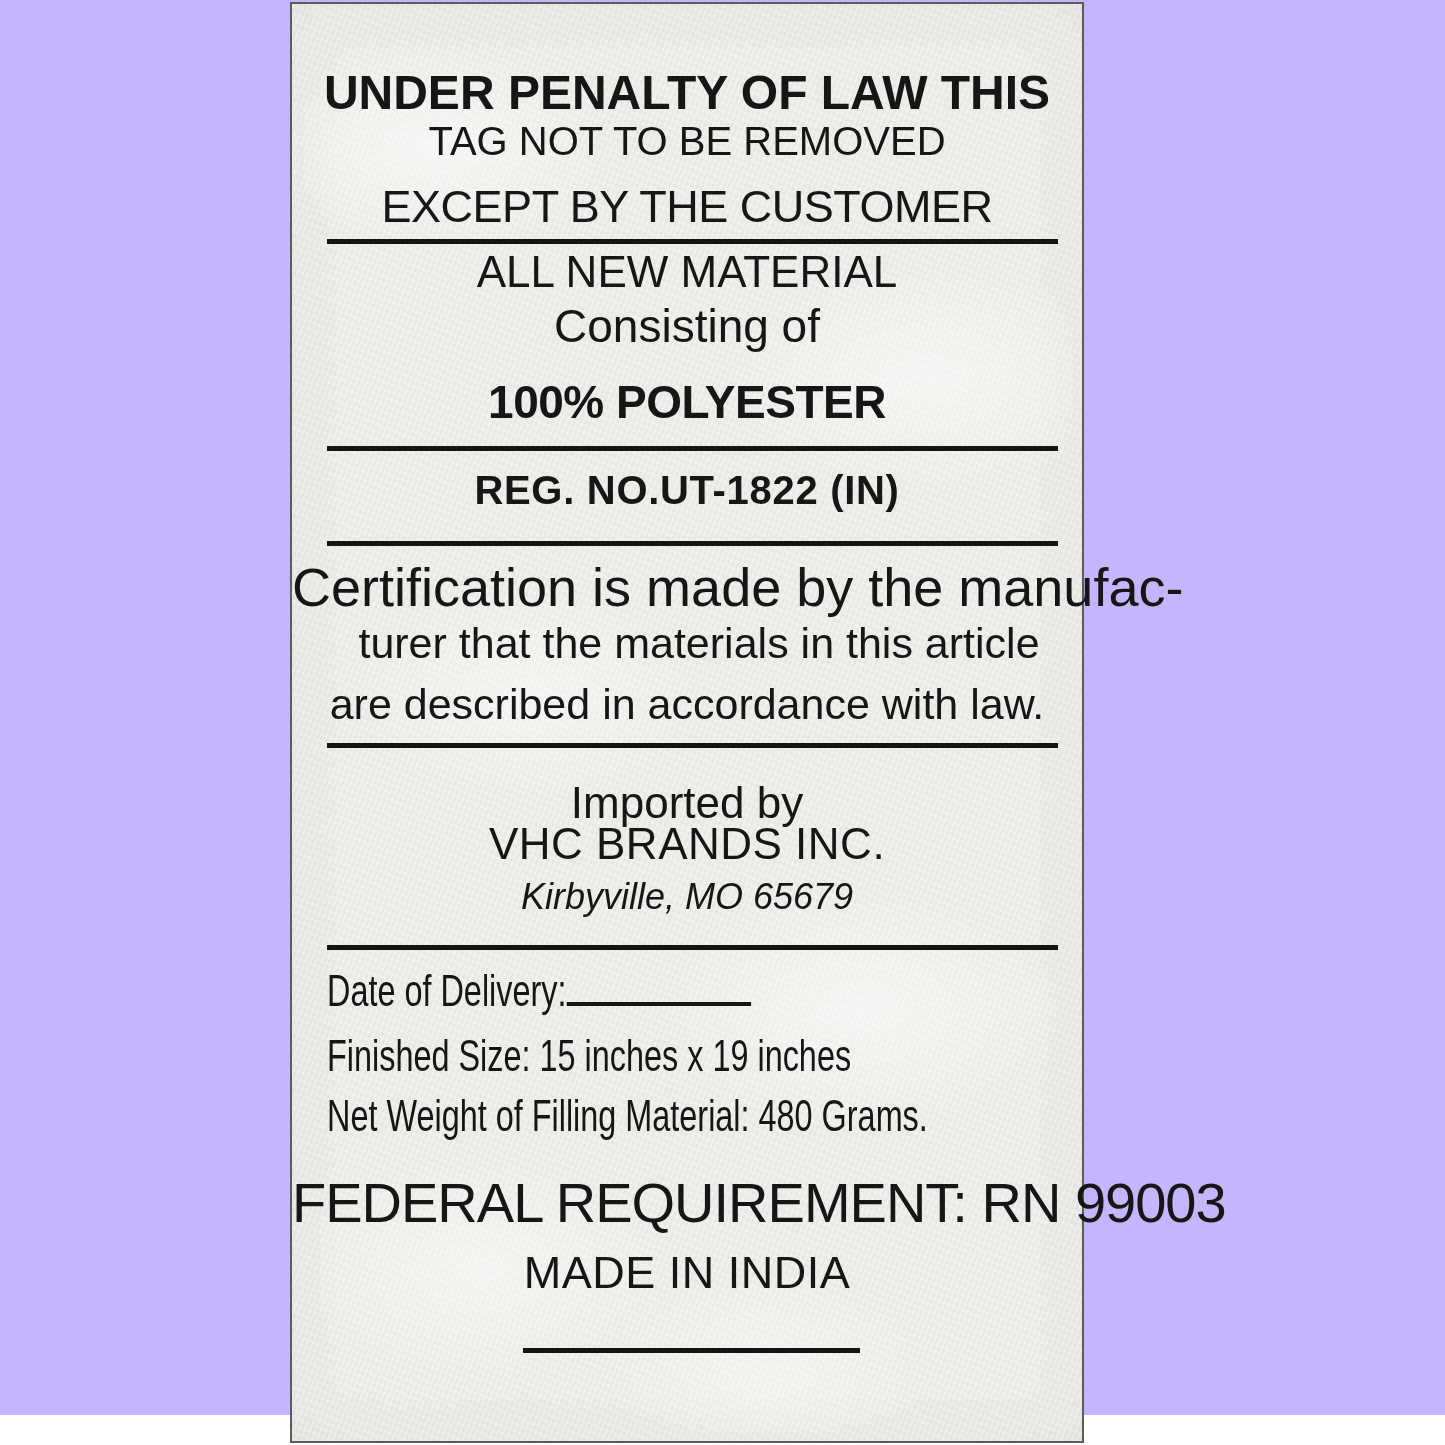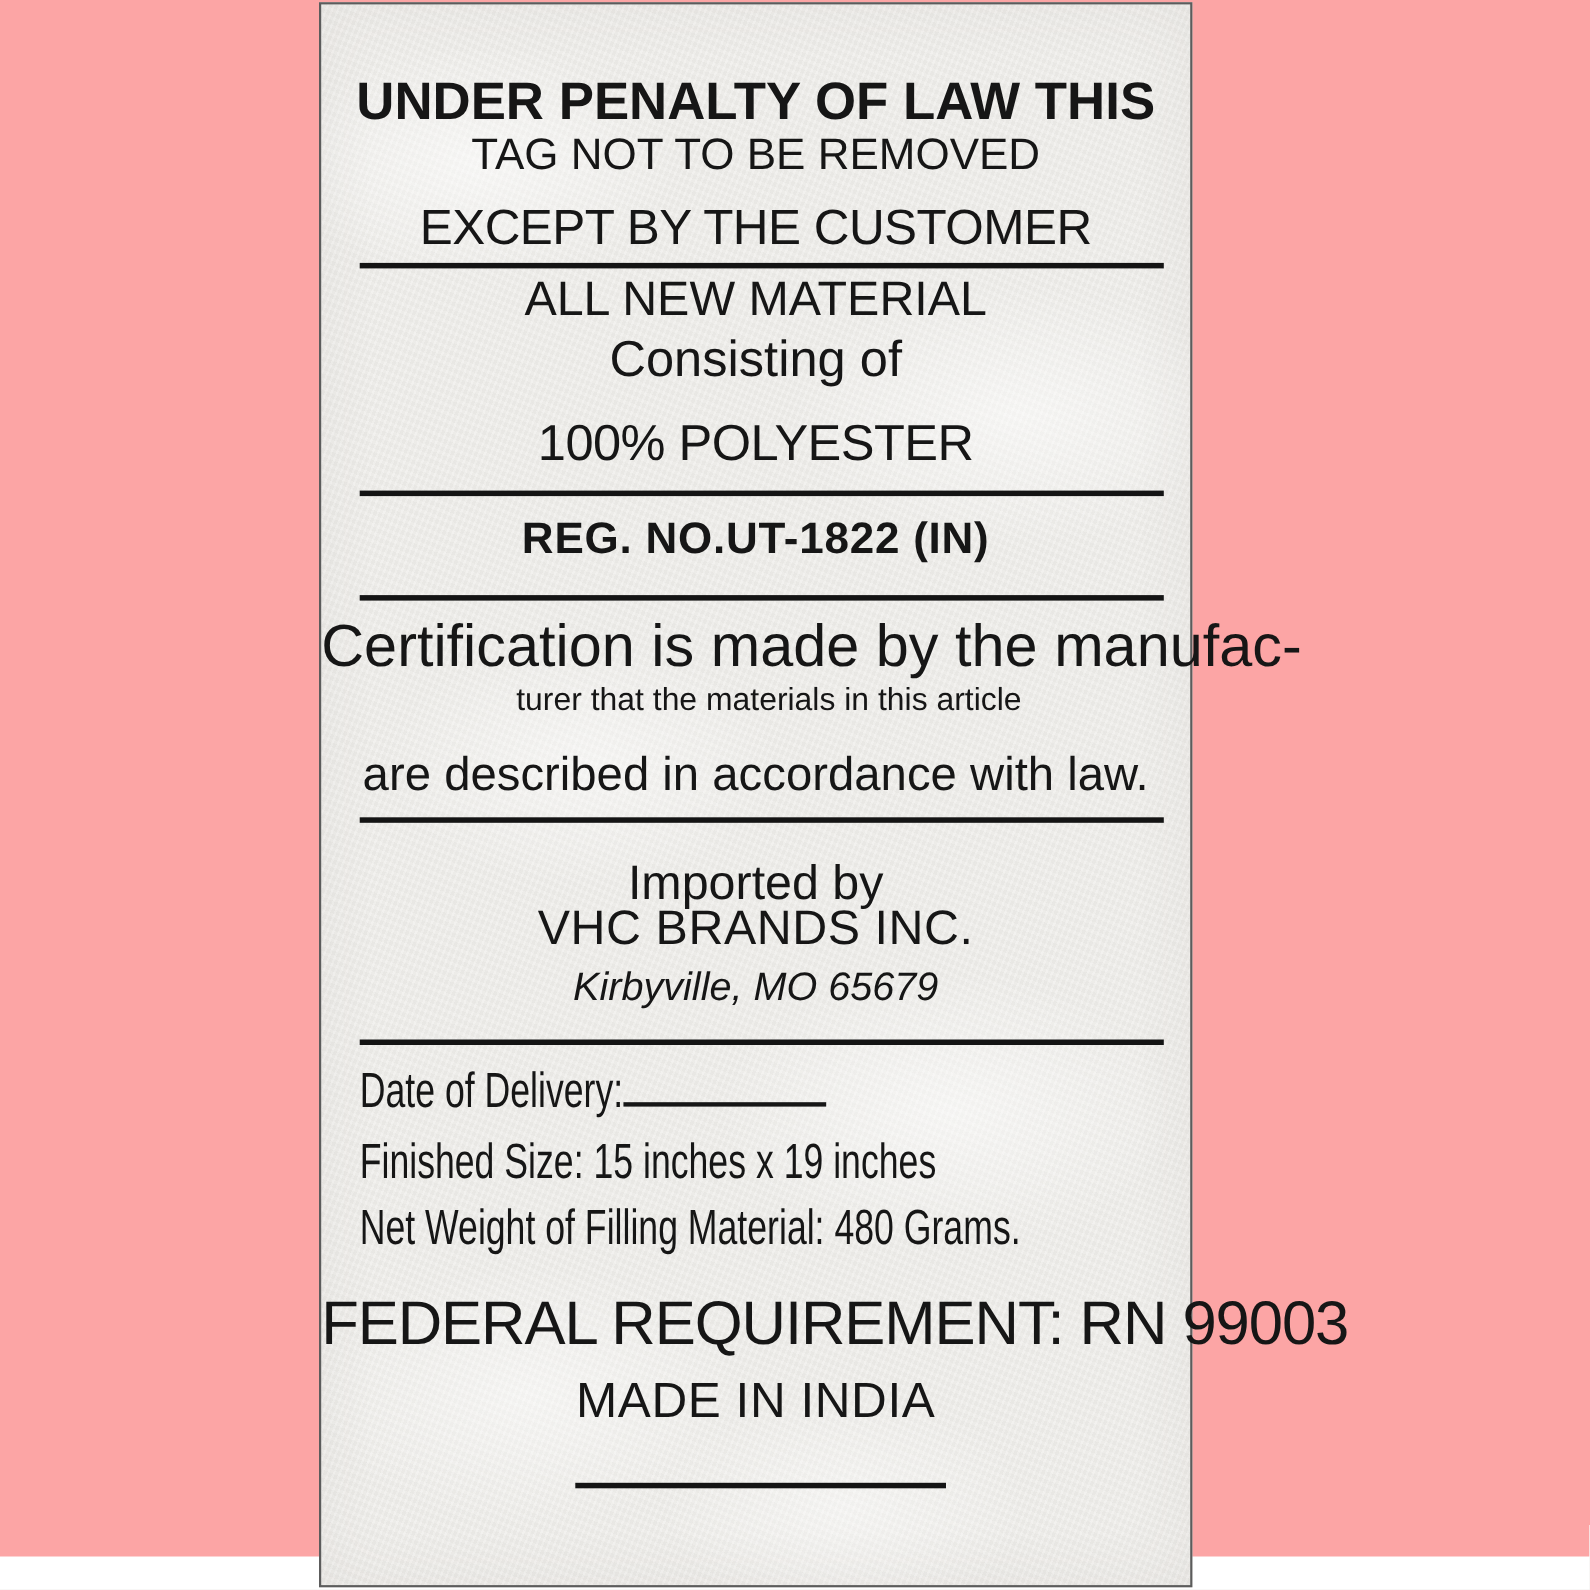--- a/index.html
+++ b/index.html
@@ -1,18 +1,18 @@
 <!DOCTYPE html>
 <html><head>
 <meta charset="utf-8">
 <style>
   html,body{margin:0;padding:0;}
   body{width:1445px;height:1445px;background:#ffffff;overflow:hidden;
        font-family:"Liberation Sans", sans-serif;}
-  .page{position:relative;width:1445px;height:1415px;background:#fca5a5;}
+  .page{position:relative;width:1445px;height:1415px;background:#c4b5fd;}
 
   .label{
     position:absolute;left:290px;top:2px;width:794px;height:1441px;
     box-sizing:border-box;border:2px solid #5c5c5c;
     background-color:#f0efec;
     background-image:
       radial-gradient(ellipse 260px 150px at 18% 10%, rgba(255,255,255,.55), rgba(255,255,255,0) 70%),
       radial-gradient(ellipse 300px 170px at 80% 26%, rgba(255,255,255,.5), rgba(255,255,255,0) 70%),
       radial-gradient(ellipse 260px 160px at 30% 48%, rgba(255,255,255,.45), rgba(255,255,255,0) 70%),
       radial-gradient(ellipse 300px 180px at 72% 70%, rgba(255,255,255,.5), rgba(255,255,255,0) 70%),
@@ -41,30 +41,30 @@
   <div class="label">
 
     <div class="tl b" style="top:65px;font-size:48px;">UNDER PENALTY OF LAW THIS</div>
     <div class="tl" style="top:117px;font-size:40px;">TAG NOT TO BE REMOVED</div>
     <div class="tl" style="top:180px;font-size:45px;letter-spacing:-0.5px;">EXCEPT BY THE CUSTOMER</div>
 
     <div class="rule" style="top:235px;"></div>
 
     <div class="tl" style="top:246px;font-size:44px;">ALL NEW MATERIAL</div>
     <div class="tl" style="top:299px;font-size:46px;">Consisting of</div>
-    <div class="tl" style="top:375px;font-size:46px;letter-spacing:-0.5px;">100% POLYESTER</div>
+    <div class="tl" style="top:375px;font-size:46px;letter-spacing:-0.5px;font-weight:bold;">100% POLYESTER</div>
 
     <div class="rule" style="top:442px;"></div>
 
     <div class="tl b" style="top:466px;font-size:40px;letter-spacing:0.7px;">REG. NO.UT-1822 (IN)</div>
 
     <div class="rule" style="top:537px;"></div>
 
     <div class="tl" style="top:556px;font-size:54px;">Certification is made by the manufac-</div>
-    <div class="tl" style="top:618px;font-size:29px;padding-left:24px;">turer that the materials in this article</div>
+    <div class="tl" style="top:618px;font-size:43px;padding-left:24px;">turer that the materials in this article</div>
     <div class="tl" style="top:679px;font-size:43px;">are described in accordance with law.</div>
 
     <div class="rule" style="top:739px;"></div>
 
     <div class="tl" style="top:762px;font-size:44px;margin-top:15px;">Imported by</div>
     <div class="tl" style="top:818px;font-size:44px;letter-spacing:0.5px;">VHC BRANDS INC.</div>
     <div class="tl" style="top:875px;font-size:36px;font-style:italic;">Kirbyville, MO 65679</div>
 
     <div class="rule" style="top:941px;"></div>
 

